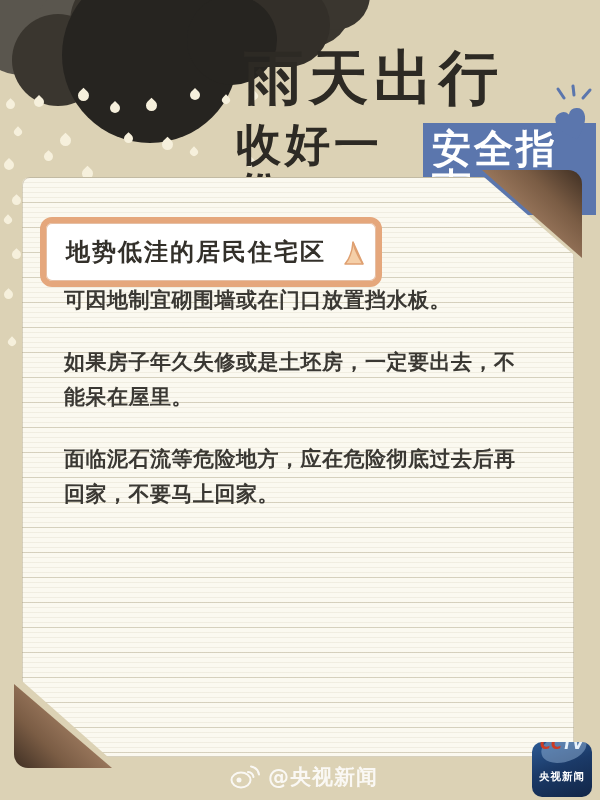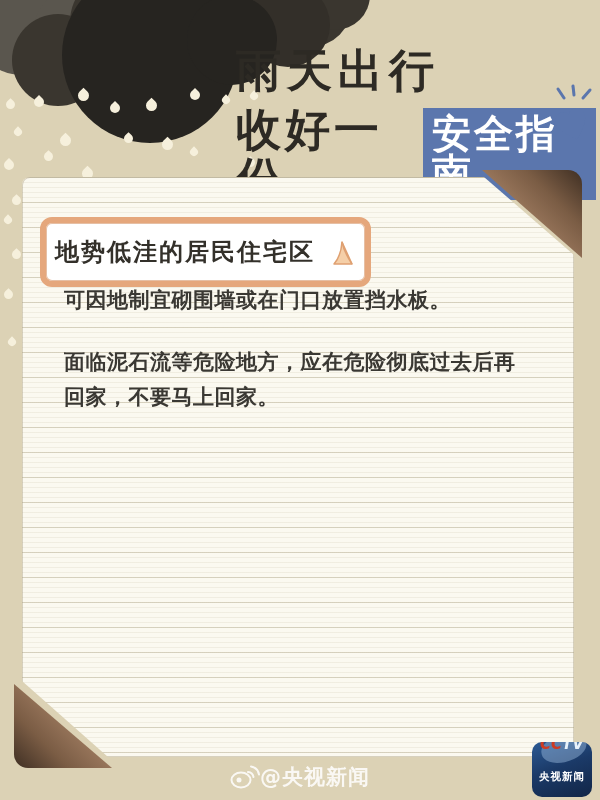--- a/index.html
+++ b/index.html
@@ -8,21 +8,21 @@
     background:#dcd2b5;
     font-family:"DejaVu Sans","Liberation Sans",sans-serif;
   }
   
   .clouds{position:absolute;left:0;top:0;width:600px;height:175px;}
   
   .rain{position:absolute;left:0;top:0;width:600px;height:800px;pointer-events:none;}
   .drop{position:absolute;background:#f6f0dc;border-radius:0 50% 50% 50%;transform:rotate(45deg);}
   
   .title{position:absolute;left:236px;top:46px;width:360px;color:#2d2a24;}
-  .title-l1{font-family:"DejaVu Serif","Liberation Serif",serif;font-weight:900;font-size:45px;letter-spacing:6px;line-height:1.1;}
+  .title-l1{font-family:"DejaVu Serif","Liberation Serif",serif;font-weight:900;font-size:59px;letter-spacing:6px;line-height:1.1;margin-left:8px;}
   .title-l2{display:flex;align-items:center;margin-top:9px;}
   .title-l2-text{font-family:"DejaVu Serif","Liberation Serif",serif;font-weight:900;font-size:45px;letter-spacing:4px;line-height:1.1;}
   .highlight{margin-left:6px;background:#5b76ad;color:#ffffff;font-family:"DejaVu Serif","Liberation Serif",serif;
     font-weight:900;font-size:39px;letter-spacing:3px;line-height:1;padding:6px 9px 8px;}
   .heart{position:absolute;left:550px;top:84px;width:46px;height:62px;}
   
   .fold{position:absolute;}
   .fold-tr{left:482px;top:170px;width:100px;height:88px;
     clip-path:polygon(0 0,100% 0,100% 100%);border-radius:0 14px 0 0;
     background:linear-gradient(45deg,#32271d 0px,#32271d 7px,#a58165 35%,#7a5c44 70%,#3f2f23 100%);}
@@ -36,29 +36,29 @@
       repeating-linear-gradient(to bottom, rgba(185,175,145,0.16) 0 1px, transparent 1px 5px),
       repeating-linear-gradient(to bottom, rgba(160,150,118,0.35) 0 1px, transparent 1px 25px);
     clip-path:polygon(0 0,462px 0,552px 78px,552px 580px,86px 580px,0 504px);
     border-radius:8px;
     box-shadow:0 0 0 1px rgba(170,160,130,0.45) inset;
   }
   .badge{
     position:absolute;left:18px;top:40px;
     background:#ffffff;border:6px solid #e5a77c;border-radius:12px;
     box-shadow:0 0 0 1px rgba(214,148,104,0.6) inset;
-    padding:13px 50px 13px 9px;display:flex;align-items:center;
+    padding:13px 50px 13px 20px;display:flex;align-items:center;
   }
   .badge-text{font-size:24px;font-weight:800;color:#33302a;letter-spacing:2px;white-space:nowrap;}
   .badge .curl{position:absolute;right:10px;top:50%;transform:translateY(-50%);}
   .content{position:absolute;left:42px;top:106px;width:472px;}
   .content p{margin:0 0 27px;font-size:21px;line-height:35px;font-weight:600;
     color:#3a3833;letter-spacing:0.5px;}
   
-  .watermark{position:absolute;left:230px;top:763px;display:flex;align-items:center;
+  .watermark{position:absolute;left:230px;top:763px;display:flex;align-items:center;gap:8px;
     color:rgba(255,255,255,0.85);font-size:21px;font-weight:600;letter-spacing:1px;}
   .cctv{
     position:absolute;left:532px;top:742px;width:60px;height:55px;border-radius:10px;
     background:linear-gradient(160deg,#2c5a94 0%,#1b3a68 45%,#122647 100%);
     display:flex;flex-direction:column;align-items:center;justify-content:flex-end;
     padding-bottom:14px;box-sizing:border-box;overflow:hidden;
   }
   .cctv::before{content:"";position:absolute;top:-7px;left:9px;width:46px;height:27px;
     background:rgba(168,198,232,0.42);border-radius:55% 40% 60% 50%;transform:rotate(-12deg);}
   .cctv-l1{position:relative;font-size:15px;font-weight:900;font-style:italic;line-height:1;letter-spacing:0;}
@@ -145,20 +145,21 @@
 <div class="card">
   <div class="badge">
     <span class="badge-text">地势低洼的居民住宅区</span>
     <svg class="curl" width="24" height="28" viewBox="0 0 24 28" aria-hidden="true">
       <path d="M3 26 Q10 18 11 4 L21 26 Z" fill="#f5cfa8" stroke="#dfa071" stroke-width="1.5" stroke-linejoin="round"></path>
       <path d="M11 4 Q13 14 21 26" fill="none" stroke="#dfa071" stroke-width="1.5"></path>
     </svg>
   </div>
   <div class="content">
       <p>可因地制宜砌围墙或在门口放置挡水板。</p>
+      <p>如果房子年久失修或是土坯房，一定要出去，不能呆在屋里。</p>
       <p>面临泥石流等危险地方，应在危险彻底过去后再回家，不要马上回家。</p>
     </div>
 </div>
 
 <div class="watermark">
   <svg width="30" height="26" viewBox="0 0 30 26" aria-hidden="true" fill="none" stroke="rgba(255,255,255,0.85)" stroke-width="2" stroke-linecap="round">
     <ellipse cx="11" cy="16" rx="9.5" ry="7.5"></ellipse>
     <circle cx="9" cy="16" r="2.5" fill="rgba(255,255,255,0.85)" stroke="none"></circle>
     <path d="M18 8 a6 6 0 0 1 5.5 5"></path>
     <path d="M21 2.5 a10 10 0 0 1 8 8"></path>

